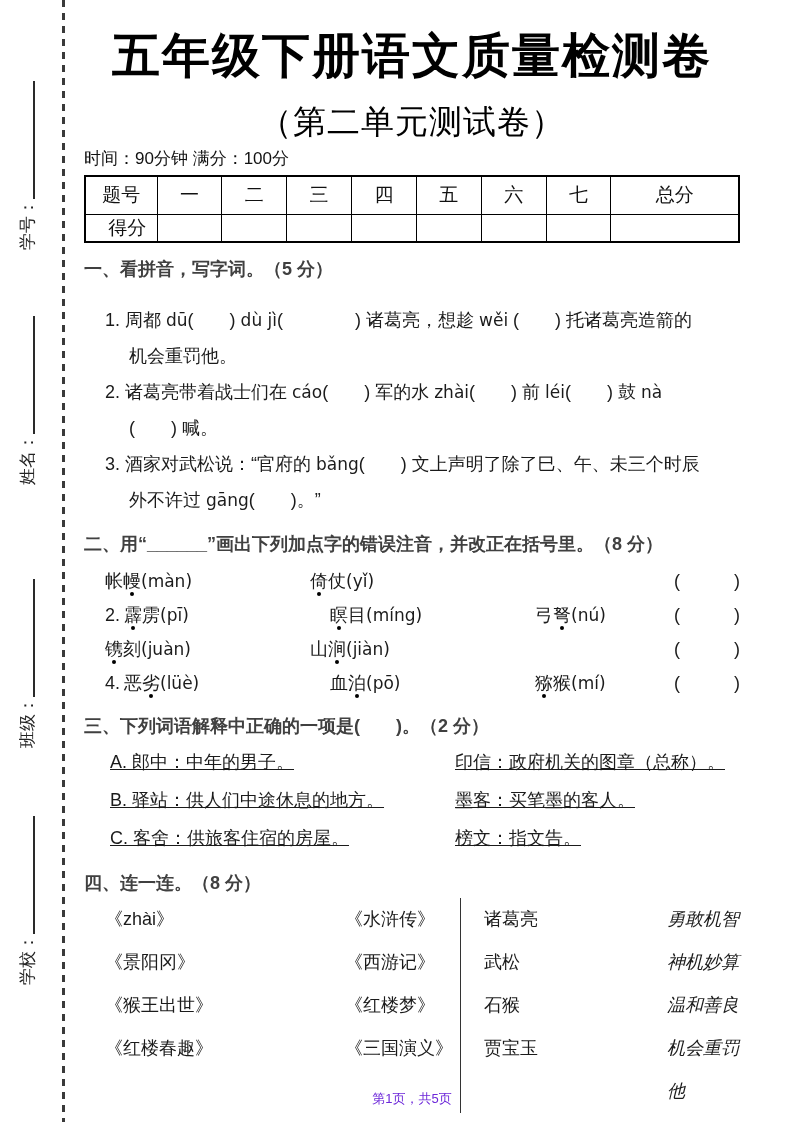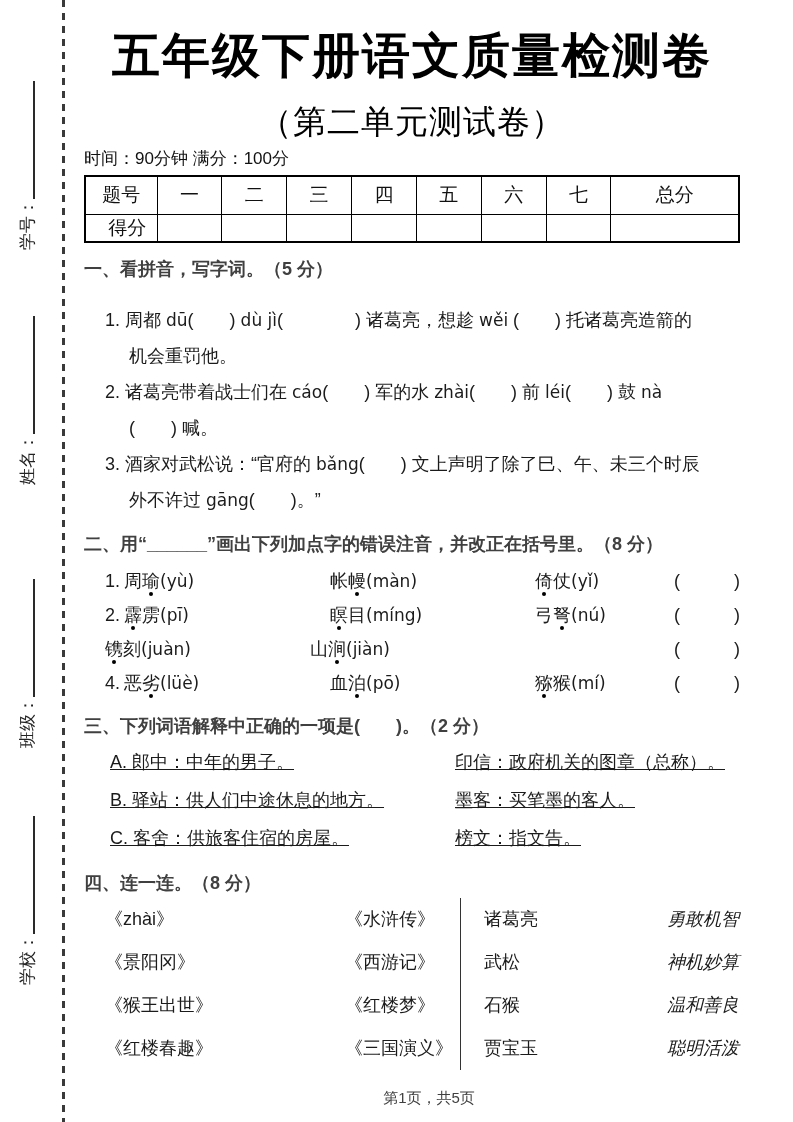--- a/index.html
+++ b/index.html
@@ -81,22 +81,22 @@
   .opt-left { width:345px; }
   .opt-right { flex:1; }
   
   .match-grid { display:flex; padding-left:21px; margin-top:2px; font-size:18px; line-height:43px; }
   .mcol.c1 { width:240px; }
   .mcol.c2 { width:116px; border-right:1px solid #333; }
   .mcol.c3 { width:206px; padding-left:23px; }
   .mcol.c4 { flex:1;font-style:italic; }
   
   .footer {
-    position:absolute; left:101px; bottom:14px; width:656px;
-    text-align:center; font-size:15px; color:#404040;
+    position:absolute; left:84px; bottom:14px; width:656px;
+    text-align:center; font-size:13px; color:#6d28d9;
   }
 </style>
 </head>
 <body>
 
 <div class="binding-line"></div>
 <div class="side-label" style="top:152px">
     <span>学号：</span>
     <span class="blank-line"></span>
   </div>
@@ -153,21 +153,20 @@
     <div class="s1-item"><span class="zh">2. 诸葛亮带着战士们在 </span><span class="py">cáo</span><span class="zh">(　　) 军的水 </span><span class="py">zhài</span><span class="zh">(　　) 前 </span><span class="py">léi</span><span class="zh">(　　) 鼓 </span><span class="py">nà</span><span class="zh">
 (　　) 喊。</span></div>
     <div class="s1-item"><span class="zh">3. 酒家对武松说：“官府的 </span><span class="py">bǎng</span><span class="zh">(　　) 文上声明了除了巳、午、未三个时辰
 外不许过 </span><span class="py">gāng</span><span class="zh">(　　)。”</span></div>
   </div>
 
   <div class="sec-heading">二、用“______”画出下列加点字的错误注音，并改正在括号里。（8 分）</div>
   <div class="w2-rows">
 
     <div class="w2-row">
-      <span class="w2-cell c1"><span class="num">1.</span><span>周</span><span class="dotted">瑜</span><span></span><span class="py">(yù)</span></span>
       <span class="w2-cell c2"><span>帐</span><span class="dotted">幔</span><span></span><span class="py">(màn)</span></span>
       <span class="w2-cell c3"><span></span><span class="dotted">倚</span><span>仗</span><span class="py">(yǐ)</span></span>
       <span class="w2-blank">(　　　)</span>
     </div>
 
     <div class="w2-row">
       <span class="w2-cell c1"><span class="num">2.</span><span></span><span class="dotted">霹</span><span>雳</span><span class="py">(pī)</span></span>
       <span class="w2-cell c2"><span></span><span class="dotted">瞑</span><span>目</span><span class="py">(míng)</span></span>
       <span class="w2-cell c3"><span>弓</span><span class="dotted">弩</span><span></span><span class="py">(nú)</span></span>
       <span class="w2-blank">(　　　)</span>
@@ -221,19 +220,19 @@
     <div class="mcol c3">
       <div>诸葛亮</div>
       <div>武松</div>
       <div>石猴</div>
       <div>贾宝玉</div>
     </div>
     <div class="mcol c4">
       <div>勇敢机智</div>
       <div>神机妙算</div>
       <div>温和善良</div>
-      <div>聪明活泼</div>
+      <div>机会重罚他</div>
     </div>
   </div>
 
 </div>
 
 <div class="footer">第1页，共5页</div>
 
 </body></html>

